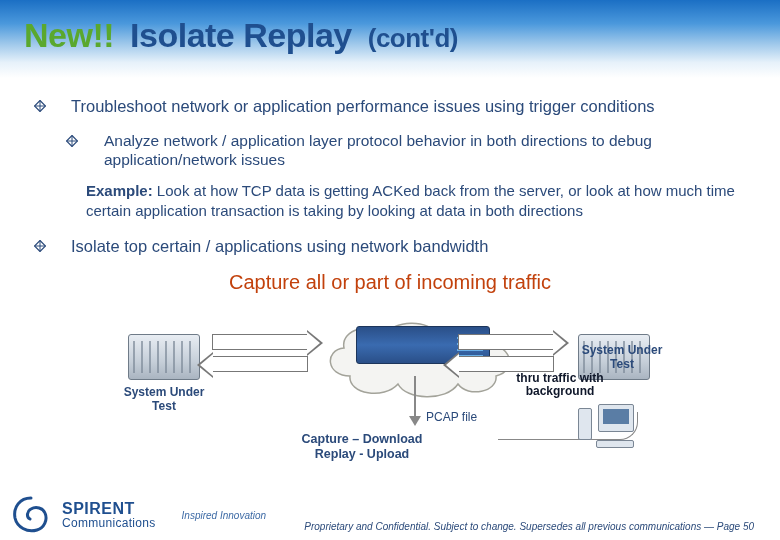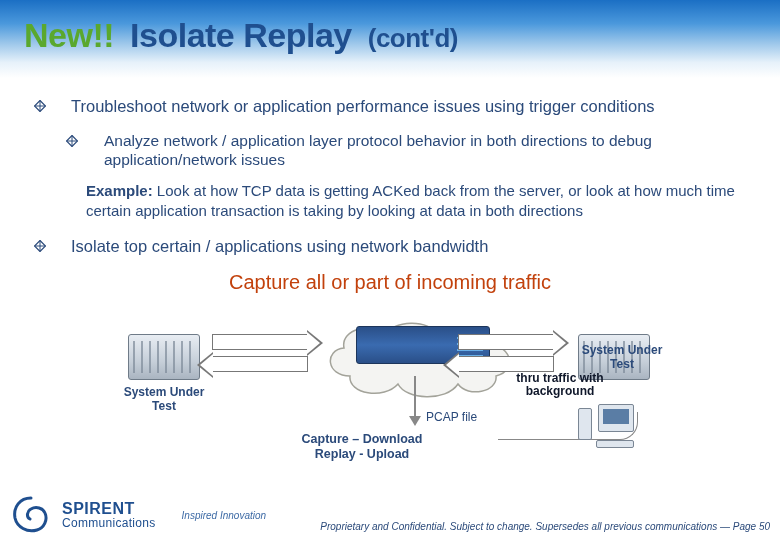--- a/index.html
+++ b/index.html
@@ -256,21 +256,21 @@
   }
   .footer-zone {
     position: absolute;
     bottom: 0;
     left: 0;
     width: 100%;
     height: 58px;
   }
   .footer-text {
     position: absolute;
-    right: 10px;
+    right: 26px;
     bottom: 8px;
     font-size: 10px;
     font-style: italic;
     color: #2b4a7a;
   }
   .logo-block {
     position: absolute;
     left: 10px;
     bottom: 4px;
     display: flex;

